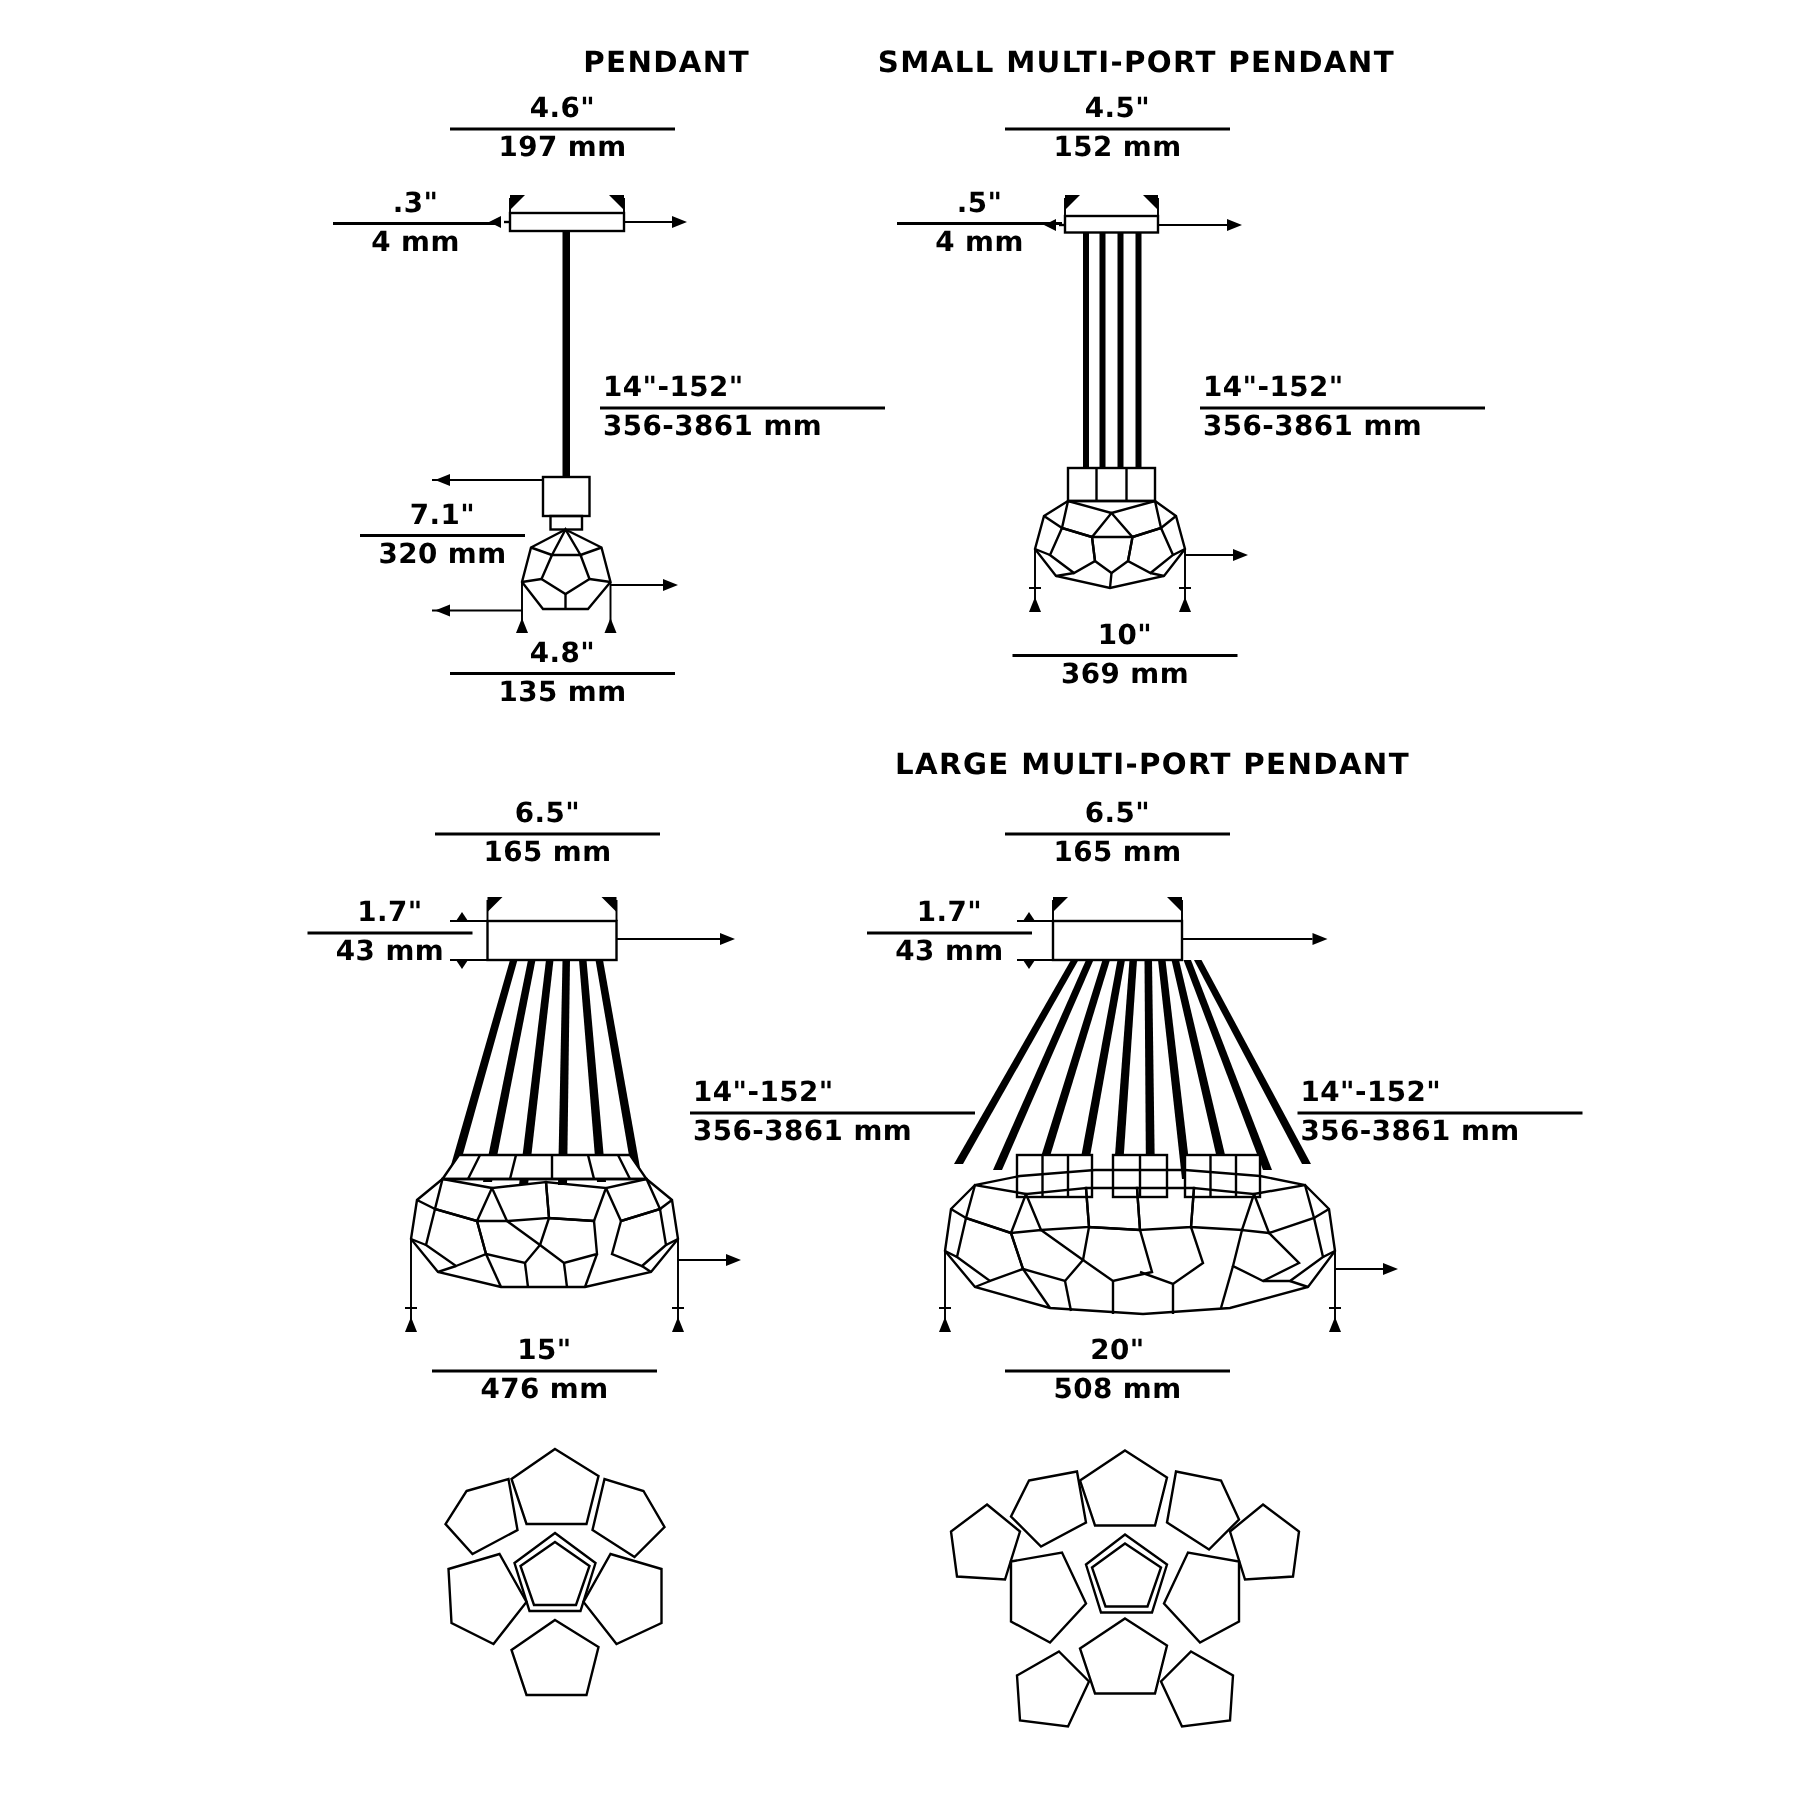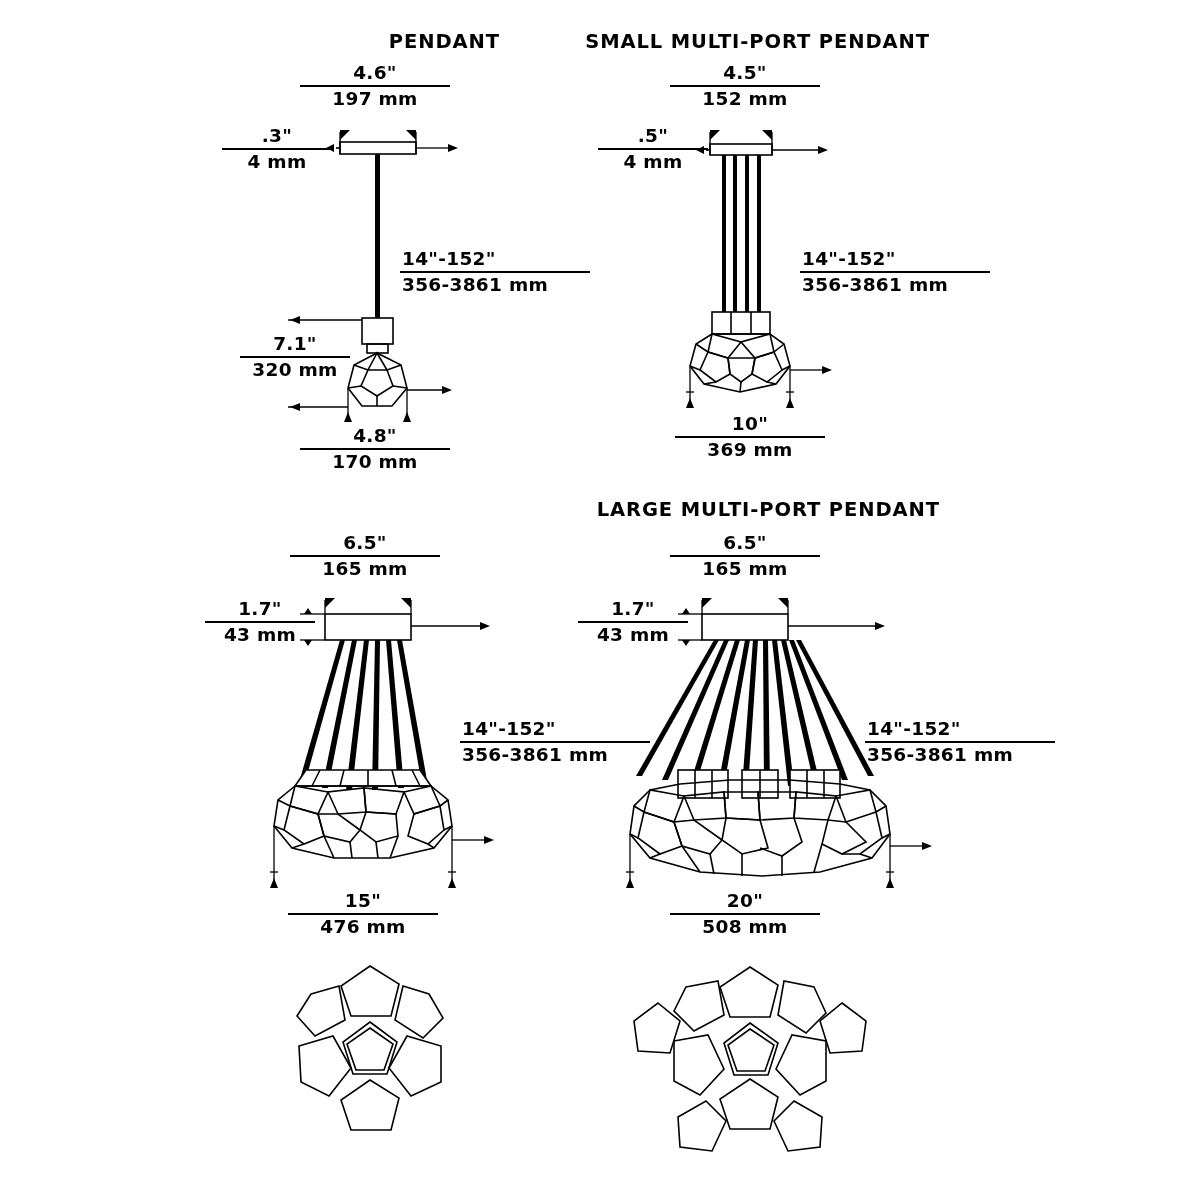--- a/index.html
+++ b/index.html
@@ -79,21 +79,21 @@
     <span class="bot">356-3861 mm</span>
   </div>
 
   <div class="dim" style="left:240px; top:333px; width:110px;">
     <span class="top">7.1"</span>
     <span class="bot">320 mm</span>
   </div>
 
   <div class="dim" style="left:300px; top:425px; width:150px;">
     <span class="top">4.8"</span>
-    <span class="bot">170 mm</span>
+    <span class="bot">135 mm</span>
   </div>
 
   <div class="panel" style="left:230px; top:120px; width:300px; height:310px;">
     <svg width="300" height="310" viewBox="0 0 300 310">
 
       <rect class="lw" x="110" y="22" width="76" height="12" fill="#fff"></rect>
       <line class="lw" x1="106" y1="28" x2="110" y2="28"></line>
 
       <line class="lw-thin" x1="110" y1="12" x2="110" y2="34"></line>
       <line class="lw-thin" x1="186" y1="12" x2="186" y2="34"></line>

